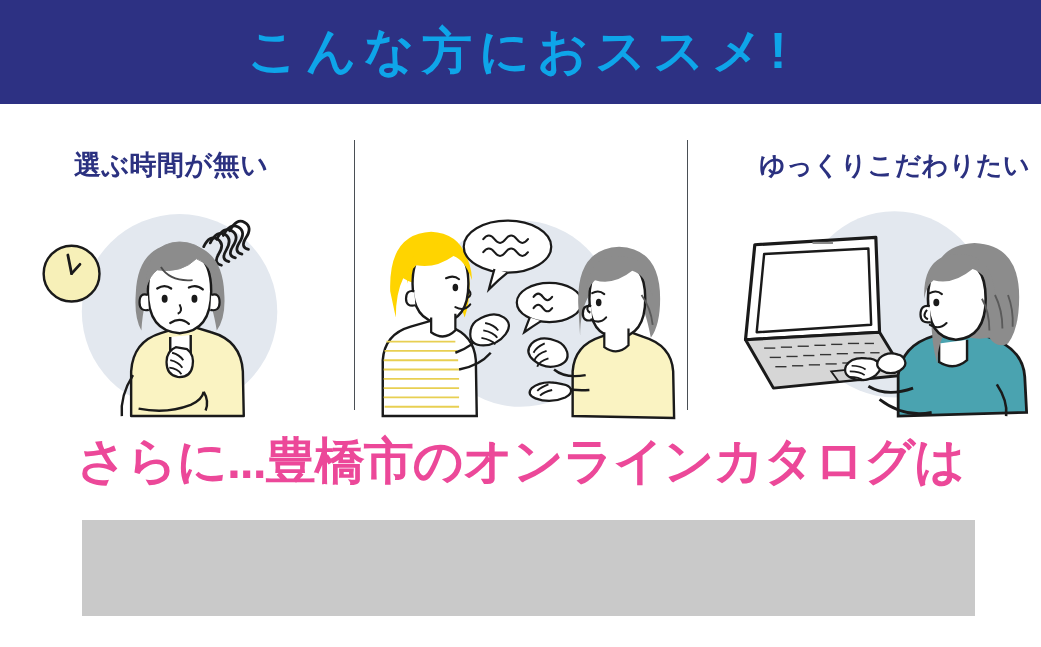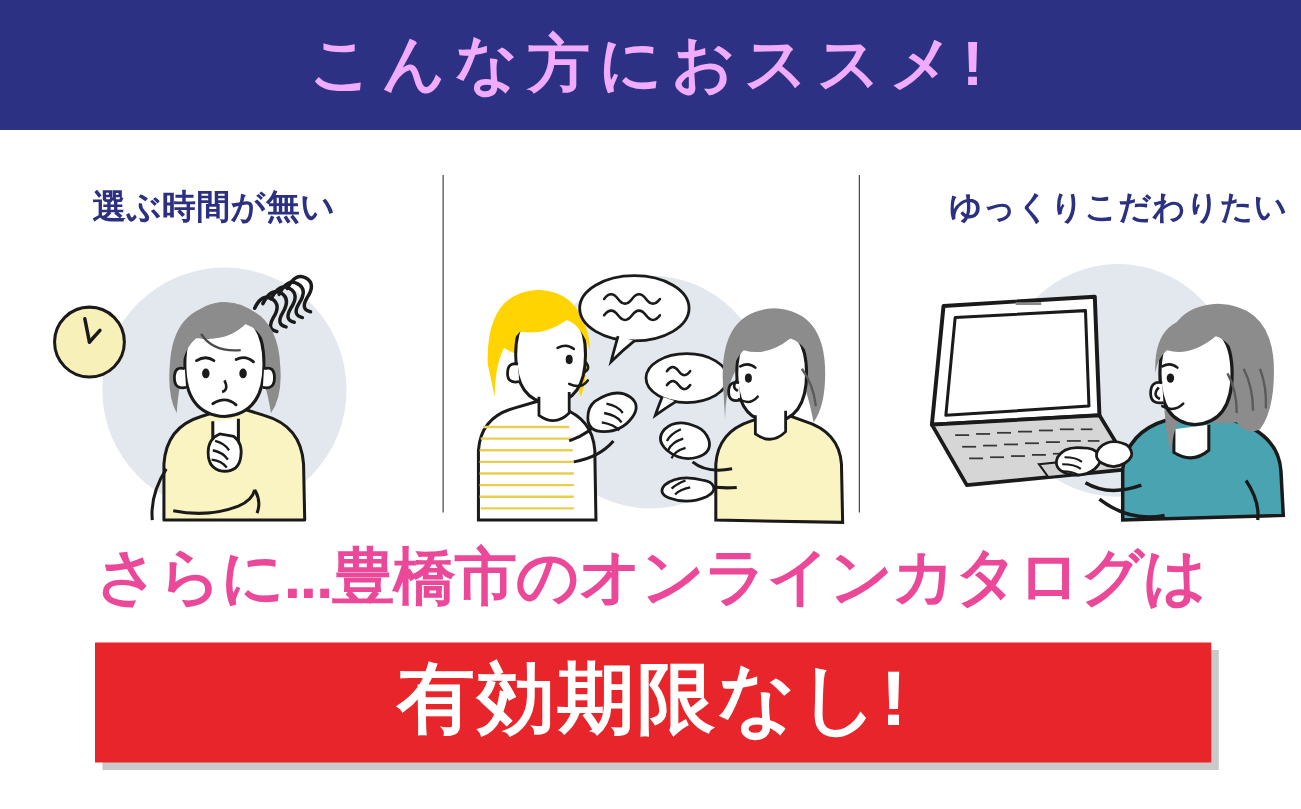--- a/index.html
+++ b/index.html
@@ -12,21 +12,21 @@
   }
   #page { position:relative; width:1041px; height:647px; background:#fff; }
 
   
   #header-band {
     position:absolute; left:0; top:0; width:1041px; height:104px;
     background:#2d3183;
     display:flex; align-items:center; justify-content:center;
   }
   #header-title {
-    color:#f0abfc;
+    color:#0ea5e9;
     font-size:50px;
     font-weight:700;
     letter-spacing:7px;
     line-height:1;
     white-space:nowrap;
     transform:translateY(-1px);
   }
 
   
   #columns {
@@ -320,17 +320,14 @@
       </div>
     </div>
 
     <div class="divider" id="divider-1"></div>
     <div class="divider" id="divider-2"></div>
   </div>
 
   <div id="tagline">さらに...豊橋市のオンラインカタログは</div>
 
   <div id="red-banner-shadow"></div>
-  <div id="red-banner">
-    <div id="red-banner-text">有効期限なし!</div>
-  </div>
 
 </div>
 
 </body></html>

